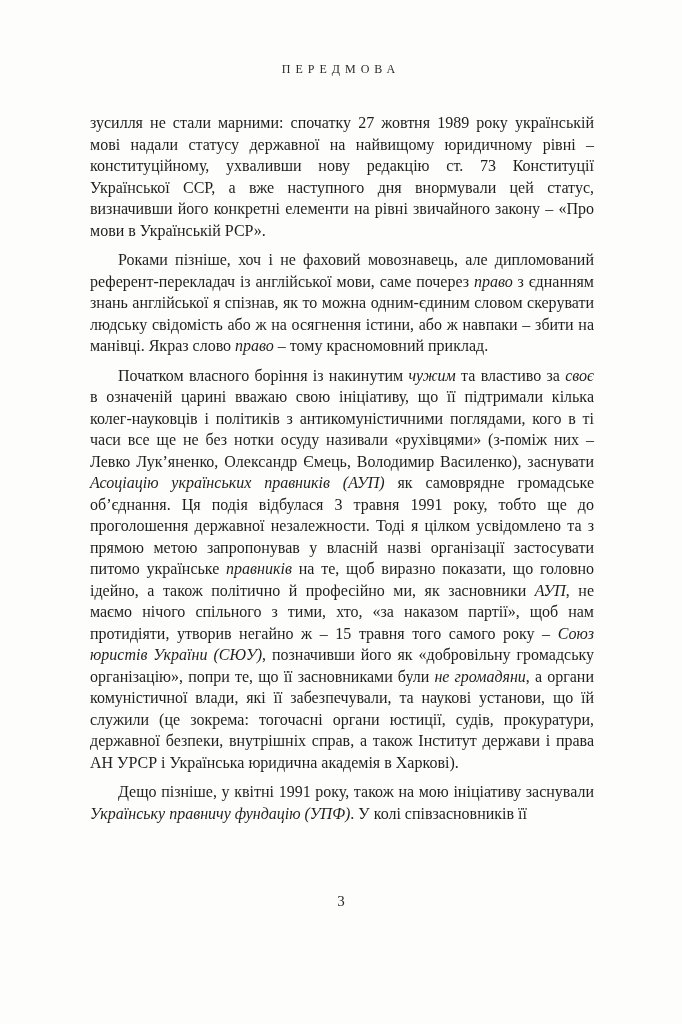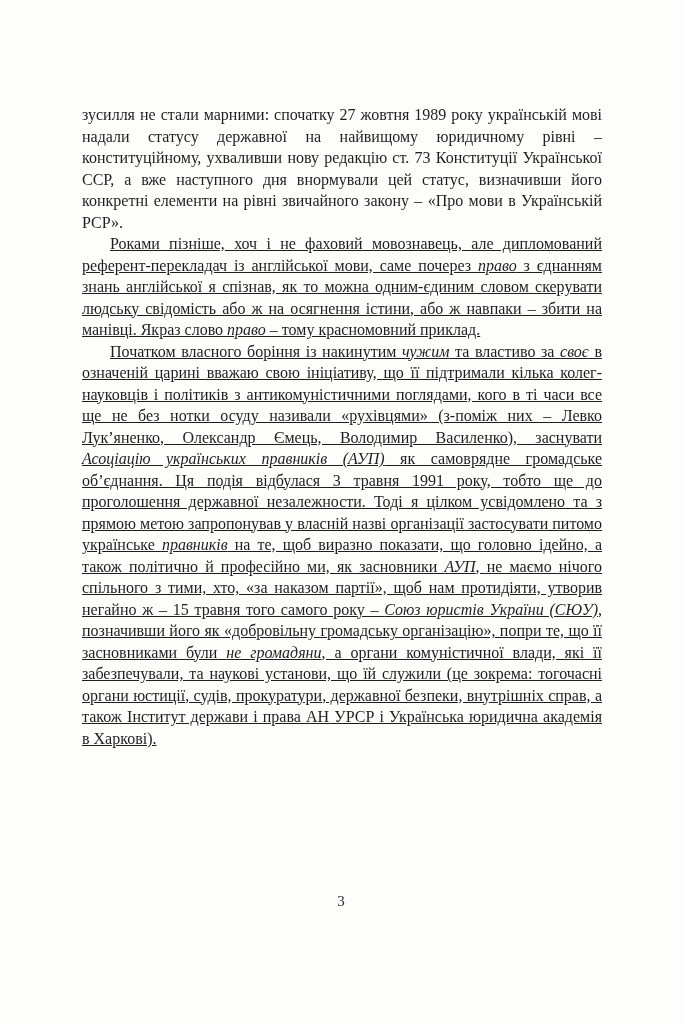--- a/index.html
+++ b/index.html
@@ -33,45 +33,46 @@
     position: absolute;
     top: 104px;
     left: 82px;
     width: 520px;
     font-size: 16px;
     line-height: 21.5px;
     text-align: justify;
     text-justify: inter-word;
   }
   .para {
-    margin: 0;
+    margin: 8px;
     padding: 0;
   }
   .para.indent {
     text-indent: 28px;
-    text-decoration: underline;
   }
   .body-text em {
     font-style: italic;
   }
   .page-num {
     position: absolute;
     top: 893px;
     left: 0;
     right: 0;
     text-align: center;
     font-size: 15px;
     color: #2b2b2b;
   }
 </style>
 </head>
 <body>
 
 <div class="page">
+  <div class="running-head">ПЕРЕДМОВА</div>
 
   <div class="body-text">
       <p class="para"><span>зусилля не стали марними: спочатку 27 жовтня 1989 року українській мові надали статусу державної на найвищому юридичному рівні – конституційному, ухваливши нову редакцію ст. 73 Конституції Української ССР, а вже наступного дня внормували цей статус, визначивши його конкретні елементи на рівні звичайного закону – «Про мови в Українській РСР».</span></p>
       <p class="para indent"><span>Роками пізніше, хоч і не фаховий мовознавець, але дипломований референт-перекладач із англійської мови, саме почерез </span><em>право</em><span> з єднанням знань англійської я спізнав, як то можна одним-єдиним словом скерувати людську свідомість або ж на осягнення істини, або ж навпаки – збити на манівці. Якраз слово </span><em>право</em><span> – тому красномовний приклад.</span></p>
       <p class="para indent"><span>Початком власного боріння із накинутим </span><em>чужим</em><span> та властиво за </span><em>своє</em><span> в означеній царині вважаю свою ініціативу, що її підтримали кілька колег-науковців і політиків з антикомуністичними поглядами, кого в ті часи все ще не без нотки осуду називали «рухівцями» (з-поміж них – Левко Лук’яненко, Олександр Ємець, Володимир Василенко), заснувати </span><em>Асоціацію українських правників (АУП)</em><span> як самоврядне громадське об’єднання. Ця подія відбулася 3 травня 1991 року, тобто ще до проголошення державної незалежности. Тоді я цілком усвідомлено та з прямою метою запропонував у власній назві організації застосувати питомо українське </span><em>правників</em><span> на те, щоб виразно показати, що головно ідейно, а також політично й професійно ми, як засновники </span><em>АУП</em><span>, не маємо нічого спільного з тими, хто, «за наказом партії», щоб нам протидіяти, утворив негайно ж – 15 травня того самого року – </span><em>Союз юристів України (СЮУ)</em><span>, позначивши його як «добровільну громадську організацію», попри те, що її засновниками були </span><em>не громадяни</em><span>, а органи комуністичної влади, які її забезпечували, та наукові установи, що їй служили (це зокрема: тогочасні органи юстиції, судів, прокуратури, державної безпеки, внутрішніх справ, а також Інститут держави і права АН УРСР і Українська юридична академія в Харкові).</span></p>
+      <p class="para indent"><span>Дещо пізніше, у квітні 1991 року, також на мою ініціативу заснували </span><em>Українську правничу фундацію (УПФ)</em><span>. У колі співзасновників її</span></p>
     </div>
 
   <div class="page-num">3</div>
 </div>
 
 </body></html>

